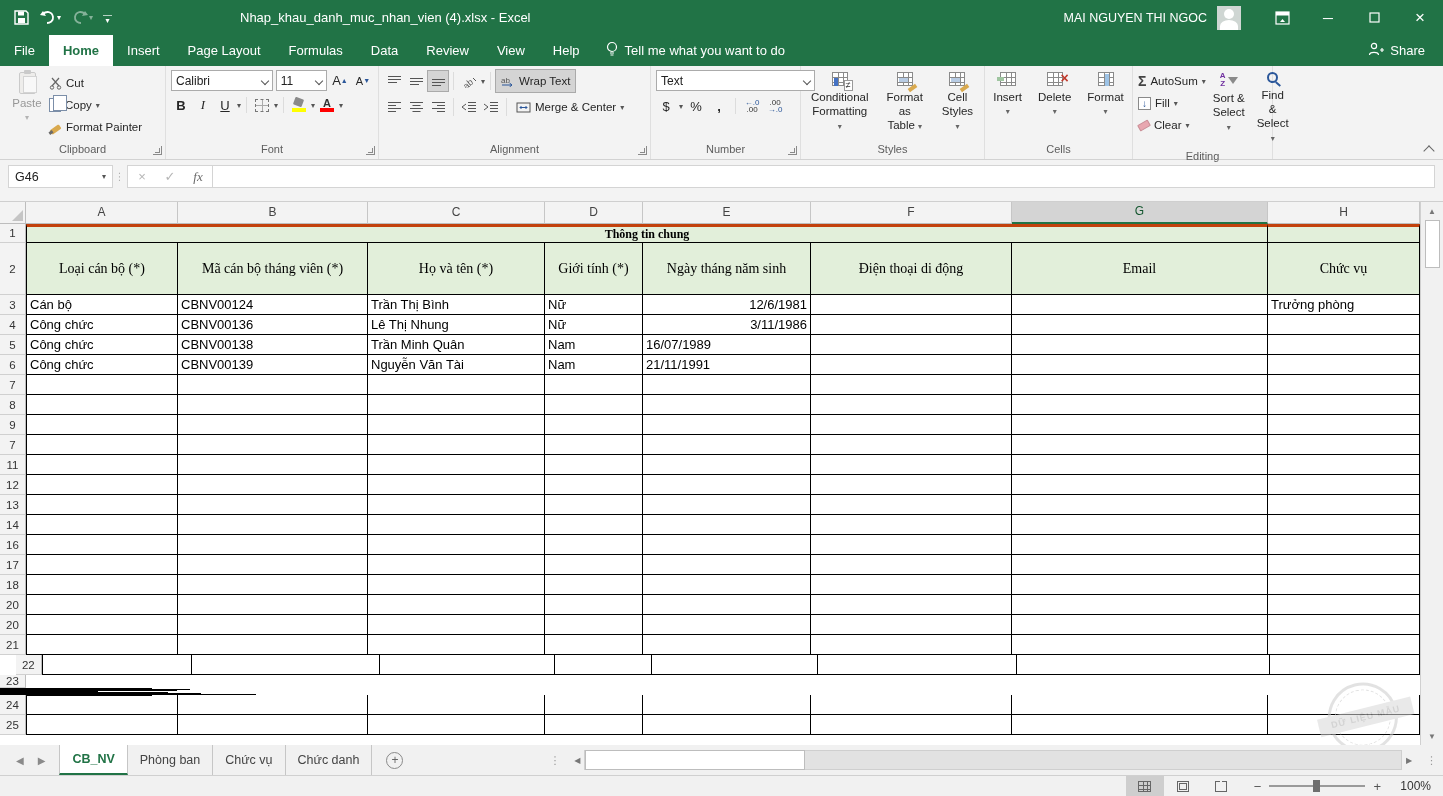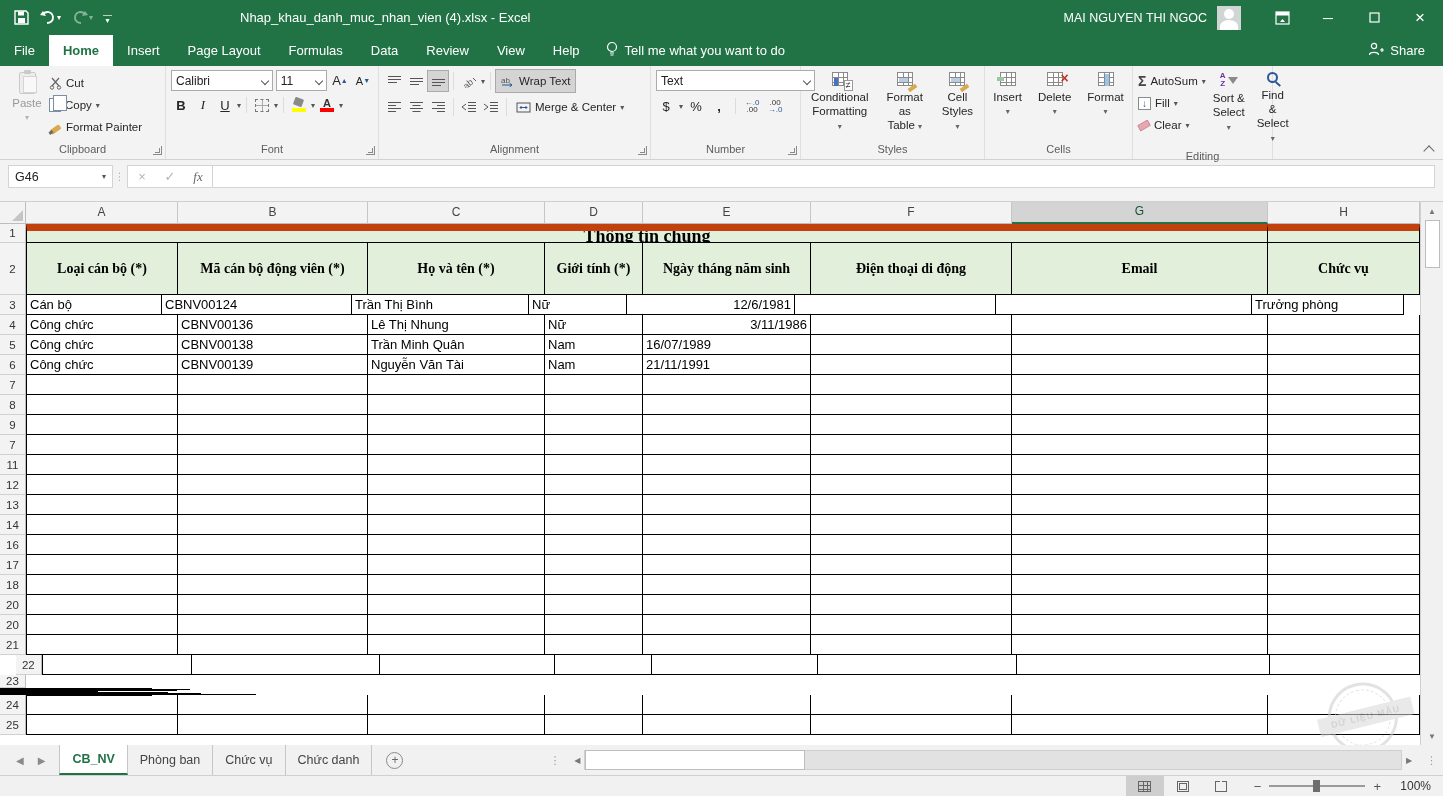--- a/index.html
+++ b/index.html
@@ -98,22 +98,22 @@
   .gridmain { width:1420px; overflow:hidden; }
   .colhdrs { display:flex; height:22px; }
   .cornercell { width:26px; height:22px; background:#f3f3f3; border-right:1px solid #bdbdbd; border-bottom:1px solid #bdbdbd; position:relative; }
   .cornercell::after { content:""; position:absolute; right:2px; bottom:2px; border-left:11px solid transparent; border-bottom:11px solid #c5c5c5; }
   .colhdr { height:22px; background:#f3f3f3; border-right:1px solid #c6c6c6; border-bottom:1px solid #bdbdbd; text-align:center; font-size:12px; color:#444; line-height:21px; }
   .colhdr.sel { background:#d4d4d4; border-bottom:2px solid #217346; color:#14562f; line-height:19px; }
   .grow { display:flex; }
   .rowhdr { width:26px; background:#f3f3f3; border-right:1px solid #bdbdbd; border-bottom:1px solid #d0d0d0; font-size:11.5px; color:#333; display:flex; align-items:center; justify-content:center; }
   .cell { border-right:1px solid #000; border-bottom:1px solid #000; font-size:13px; color:#000; padding:0 3px; display:flex; align-items:center; overflow:hidden; white-space:nowrap; }
   .cell.first { border-left:1px solid #000; }
-  .hdrcell { background:#e2efda; font-family:"Liberation Serif",serif; font-weight:bold; justify-content:center; text-align:center; font-size:14px; line-height:16px; white-space:normal; }
-  .titlecell { background:#e2efda; font-family:"Liberation Serif",serif; font-weight:bold; justify-content:center; font-size:18px; border-top:7px solid #c2410c; }
+  .hdrcell { background:#e2efda; font-family:"Liberation Serif",serif; font-weight:normal; justify-content:center; text-align:center; font-size:14px; line-height:16px; white-space:normal; }
+  .titlecell { background:#e2efda; font-family:"Liberation Serif",serif; font-weight:bold; justify-content:center; font-size:12px; border-top:3px solid #c2410c; }
   .vscroll { width:23px; background:#f1f1f1; border-left:1px solid #d0d0d0; display:flex; flex-direction:column; align-items:center; }
   .scr-arrow { width:21px; height:18px; display:flex; align-items:center; justify-content:center; font-size:8px; color:#777; }
   .vthumb { width:15px; height:48px; background:#fff; border:1px solid #bdbdbd; }
   .vfill { flex:1; }
 
   
   .stamp { position:absolute; left:1322px; top:478px; width:86px; height:76px; opacity:.55; transform:rotate(-14deg); pointer-events:none; }
   .stamp .ring { position:absolute; left:6px; top:2px; width:70px; height:70px; border:3px solid #cccccc; border-radius:50%; }
   .stamp .ring2 { position:absolute; left:13px; top:9px; width:56px; height:56px; border:1px dashed #cccccc; border-radius:50%; }
   .stamp .band { position:absolute; left:-4px; top:28px; width:96px; height:18px; background:#d8d8d8; display:flex; align-items:center; justify-content:center; font-size:9px; font-weight:bold; color:#b0b0b0; letter-spacing:1px; white-space:nowrap; }
@@ -529,31 +529,31 @@
         </div>
       <div id="rows">
           <div class="grow" style="height: 19px;">
             <div class="rowhdr">1</div>
             <div class="cell first titlecell" style="width: 1242px;">Thông tin chung</div>
             <div class="cell titlecell" style="width: 152px;"></div>
           </div>
           <div class="grow" style="height: 52px;">
             <div class="rowhdr">2</div>
             <div class="cell hdrcell first" style="width: 152px;">Loại cán bộ (*)</div>
-            <div class="cell hdrcell" style="width: 190px;">Mã cán bộ động viên (*)</div>
+            <div class="cell hdrcell" style="width: 190px;">Mã cán bộ tháng viên (*)</div>
             <div class="cell hdrcell" style="width: 177px;">Họ và tên (*)</div>
             <div class="cell hdrcell" style="width: 98px;">Giới tính (*)</div>
             <div class="cell hdrcell" style="width: 168px;">Ngày tháng năm sinh</div>
             <div class="cell hdrcell" style="width: 201px;">Điện thoại di động</div>
             <div class="cell hdrcell" style="width: 256px;">Email</div>
             <div class="cell hdrcell" style="width: 152px;">Chức vụ</div>
           </div>
           <div class="grow" style="height: 20px;">
             <div class="rowhdr">3</div>
-            <div class="cell first" style="width: 136px;">Cán bộ</div>
+            <div class="cell first" style="width: 152px;">Cán bộ</div>
             <div class="cell" style="width: 190px;">CBNV00124</div>
             <div class="cell" style="width: 177px;">Trần Thị Bình</div>
             <div class="cell" style="width: 98px;">Nữ</div>
             <div class="cell" style="width: 168px; justify-content: flex-end;">12/6/1981</div>
             <div class="cell" style="width: 201px;"></div>
             <div class="cell" style="width: 256px;"></div>
             <div class="cell" style="width: 152px;">Trưởng phòng</div>
           </div>
           <div class="grow" style="height: 20px;">
             <div class="rowhdr">4</div>

